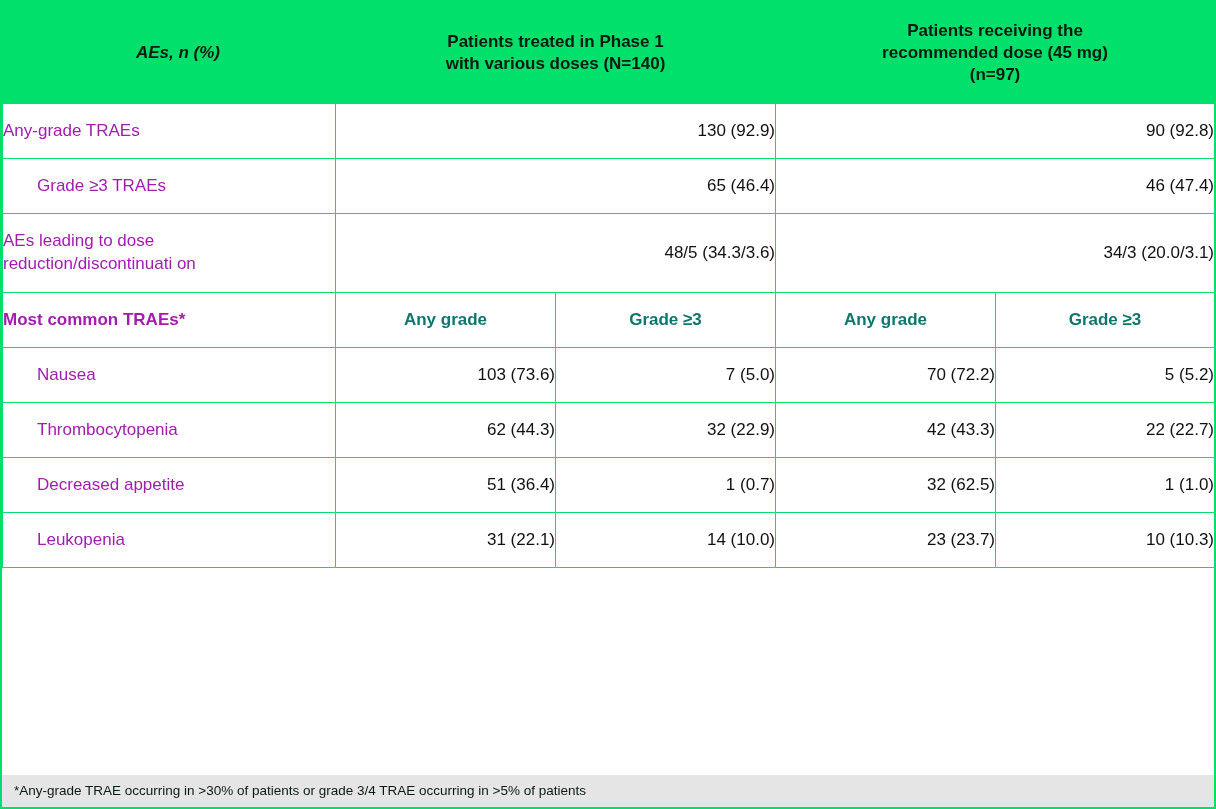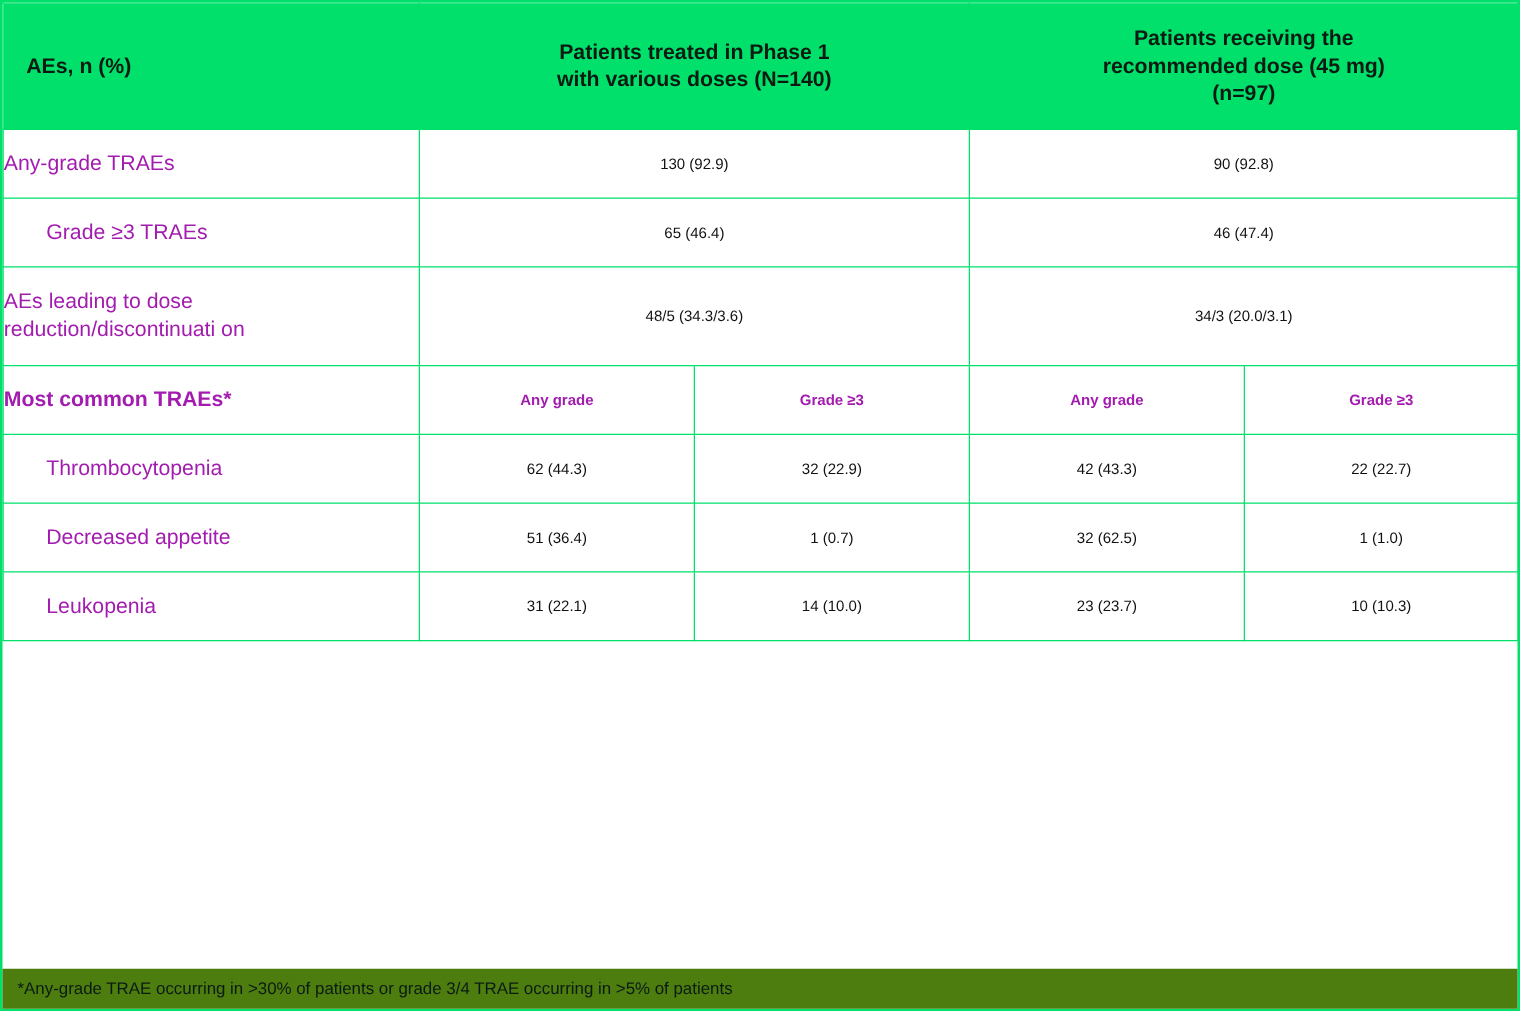--- a/index.html
+++ b/index.html
@@ -43,22 +43,23 @@
   .hdr {
     background: #00e06a;
     color: #0b1b12;
     font-weight: bold;
     font-size: 17px;
     height: 100px;
     text-align: center;
     line-height: 1.3;
   }
   .hdr.left {
-    text-align: left;
+    text-align: center;
     padding-left: 18px;
+    font-style: italic;
   }
   .hdr .hdr-inner {
     display: block;
     white-space: pre-line;
   }
 
   
   .rowlabel {
     font-size: 17px;
     padding-left: 18px;
@@ -73,41 +74,41 @@
     font-weight: bold;
     margin-top: 48px;
   }
   .rowlabel.two-line {
     line-height: 1.35;
     padding-top: 4px;
     padding-bottom: 4px;
     white-space: pre-line;
   }
   .val {
-    font-size: 12px;
-    text-align: center;
+    font-size: 17px;
+    text-align: right;
     height: 54px;
     color: #111111;
   }
   .subhdr {
-    font-size: 12px;
+    font-size: 17px;
     font-weight: bold;
     text-align: center;
     height: 54px;
-    color: #a21caf;
+    color: #0f766e;
   }
   .tall { height: 70px; }
 
   
   .footnote {
     position: absolute;
     left: 0;
     right: 0;
     bottom: 0;
-    background: #4d7c0f;
+    background: #e5e5e5;
     color: #0b1b12;
     font-size: 13.5px;
     padding: 7px 0 7px 12px;
     box-sizing: border-box;
     height: 32px;
     line-height: 18px;
     white-space: nowrap;
     overflow: hidden;
   }
 </style>
@@ -157,20 +158,27 @@
       </tr>
 
       <tr>
         <td class="rowlabel bold">Most common TRAEs*</td>
         <td class="subhdr">Any grade</td>
         <td class="subhdr">Grade ≥3</td>
         <td class="subhdr">Any grade</td>
         <td class="subhdr">Grade ≥3</td>
       </tr>
 
+      <tr>
+        <td class="rowlabel indent1">Nausea</td>
+        <td class="val">103 (73.6)</td>
+        <td class="val">7 (5.0)</td>
+        <td class="val">70 (72.2)</td>
+        <td class="val">5 (5.2)</td>
+      </tr>
 
 
 
       <tr>
         <td class="rowlabel indent1">Thrombocytopenia</td>
         <td class="val">62 (44.3)</td>
         <td class="val">32 (22.9)</td>
         <td class="val">42 (43.3)</td>
         <td class="val">22 (22.7)</td>
       </tr>

